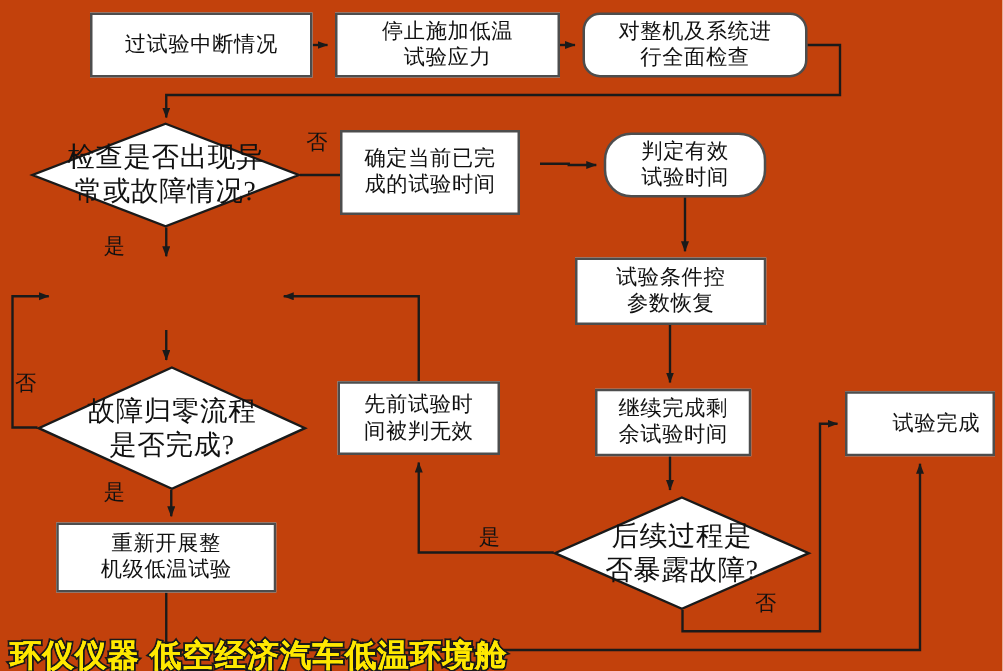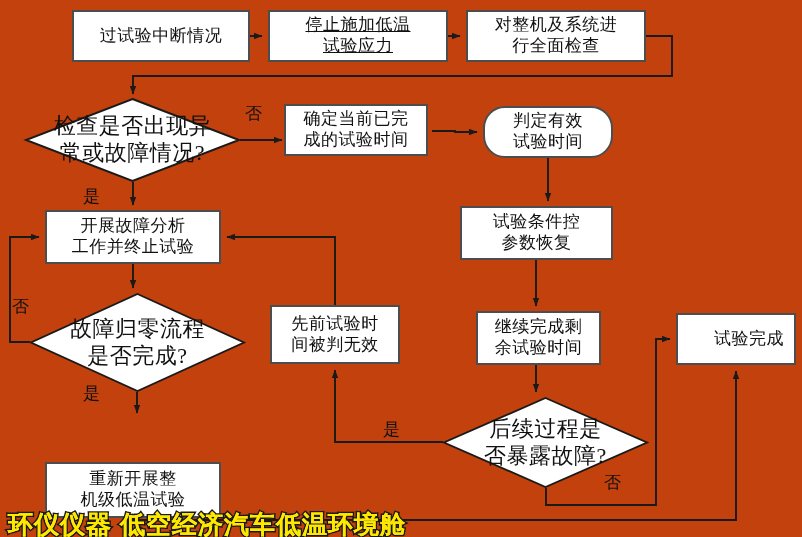--- a/index.html
+++ b/index.html
@@ -135,65 +135,61 @@
       <path d="M335,305 L335,237 L227,237"></path>
 
       <path d="M133,474 L133,520 L736,520 L736,371"></path>
     </g>
   </svg>
 
   <div class="node box" style="left:72px; top:10px; width:178px; height:52px;">
     <span>过试验中断情况</span>
   </div>
 
-  <div class="node box" style="left:268px; top:10px; width:180px; height:52px;text-decoration:underline;">
+  <div class="node box" style="left:268px; top:10px; width:180px; height:52px;">
     <span>停止施加低温
 试验应力</span>
   </div>
 
-  <div class="node box" style="left:466px; top:10px; width:180px; height:52px;">
+  <div class="node box" style="left:466px; top:10px; width:180px; height:52px;border-radius:14px;">
     <span>对整机及系统进
 行全面检查</span>
   </div>
 
-  <div class="node box" style="left:284px; top:104px; width:144px; height:52px;">
+  <div class="node box" style="left:272px; top:104px; width:144px; height:68px;">
     <span>确定当前已完
 成的试验时间</span>
   </div>
 
   <div class="node box" style="left:483px; top:106px; width:130px; height:52px;border-radius:22px;">
     <span>判定有效
 试验时间</span>
   </div>
 
-  <div class="node box" style="left:45px; top:210px; width:176px; height:54px;">
-    <span>开展故障分析
-工作并终止试验</span>
-  </div>
 
   <div class="node box" style="left:460px; top:206px; width:153px; height:54px;">
     <span>试验条件控
 参数恢复</span>
   </div>
 
   <div class="node box" style="left:270px; top:305px; width:130px; height:59px;">
     <span>先前试验时
 间被判无效</span>
   </div>
 
   <div class="node box" style="left:452px; top:311px; width:125px; height:54px;margin-left:24px;">
     <span>继续完成剩
 余试验时间</span>
   </div>
 
   <div class="node box" style="left:676px; top:313px; width:120px; height:52px;padding-left:26px;">
     <span>试验完成</span>
   </div>
 
-  <div class="node box" style="left:45px; top:418px; width:176px; height:56px;margin-top:44px;">
+  <div class="node box" style="left:45px; top:418px; width:176px; height:56px;">
     <span>重新开展整
 机级低温试验</span>
   </div>
 
   <div class="diamond-wrap" style="left:25px; top:98px; width:215px; height:84px;">
     <svg width="215" height="84" viewBox="0 0 215 84" xmlns="http://www.w3.org/2000/svg">
       <polygon points="107.5,1 214,42 107.5,83 1,42" fill="#ffffff" stroke="#1a1a1a" stroke-width="1.9"></polygon>
     </svg>
     <div class="diamond-label">检查是否出现异
 常或故障情况?</div>

